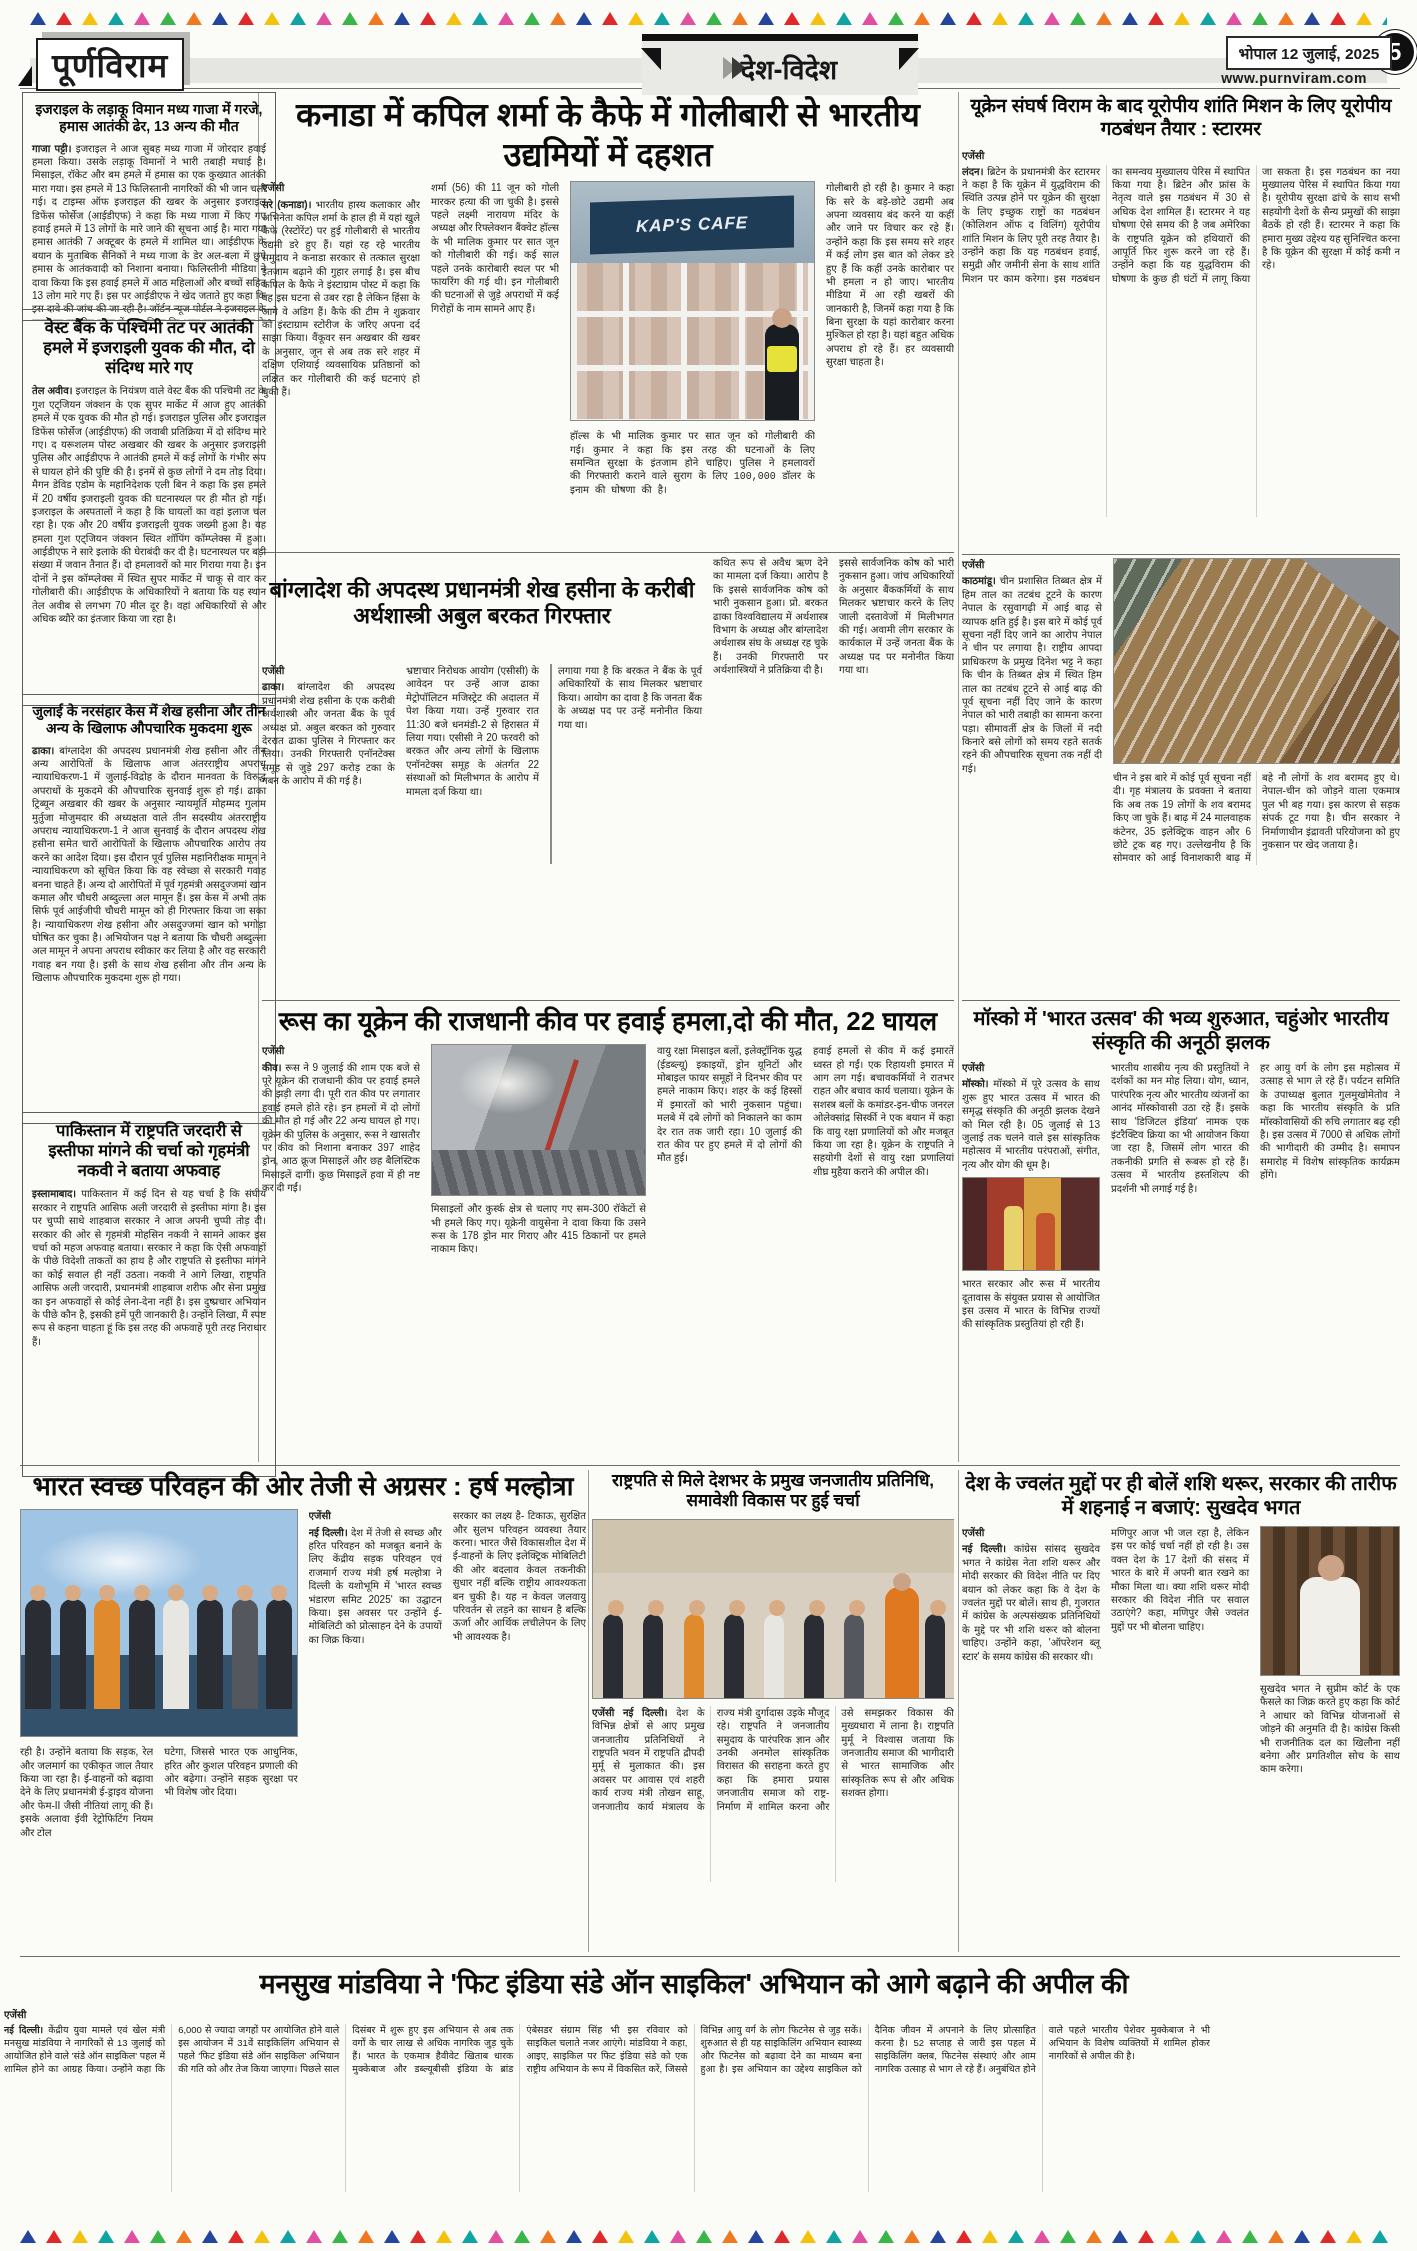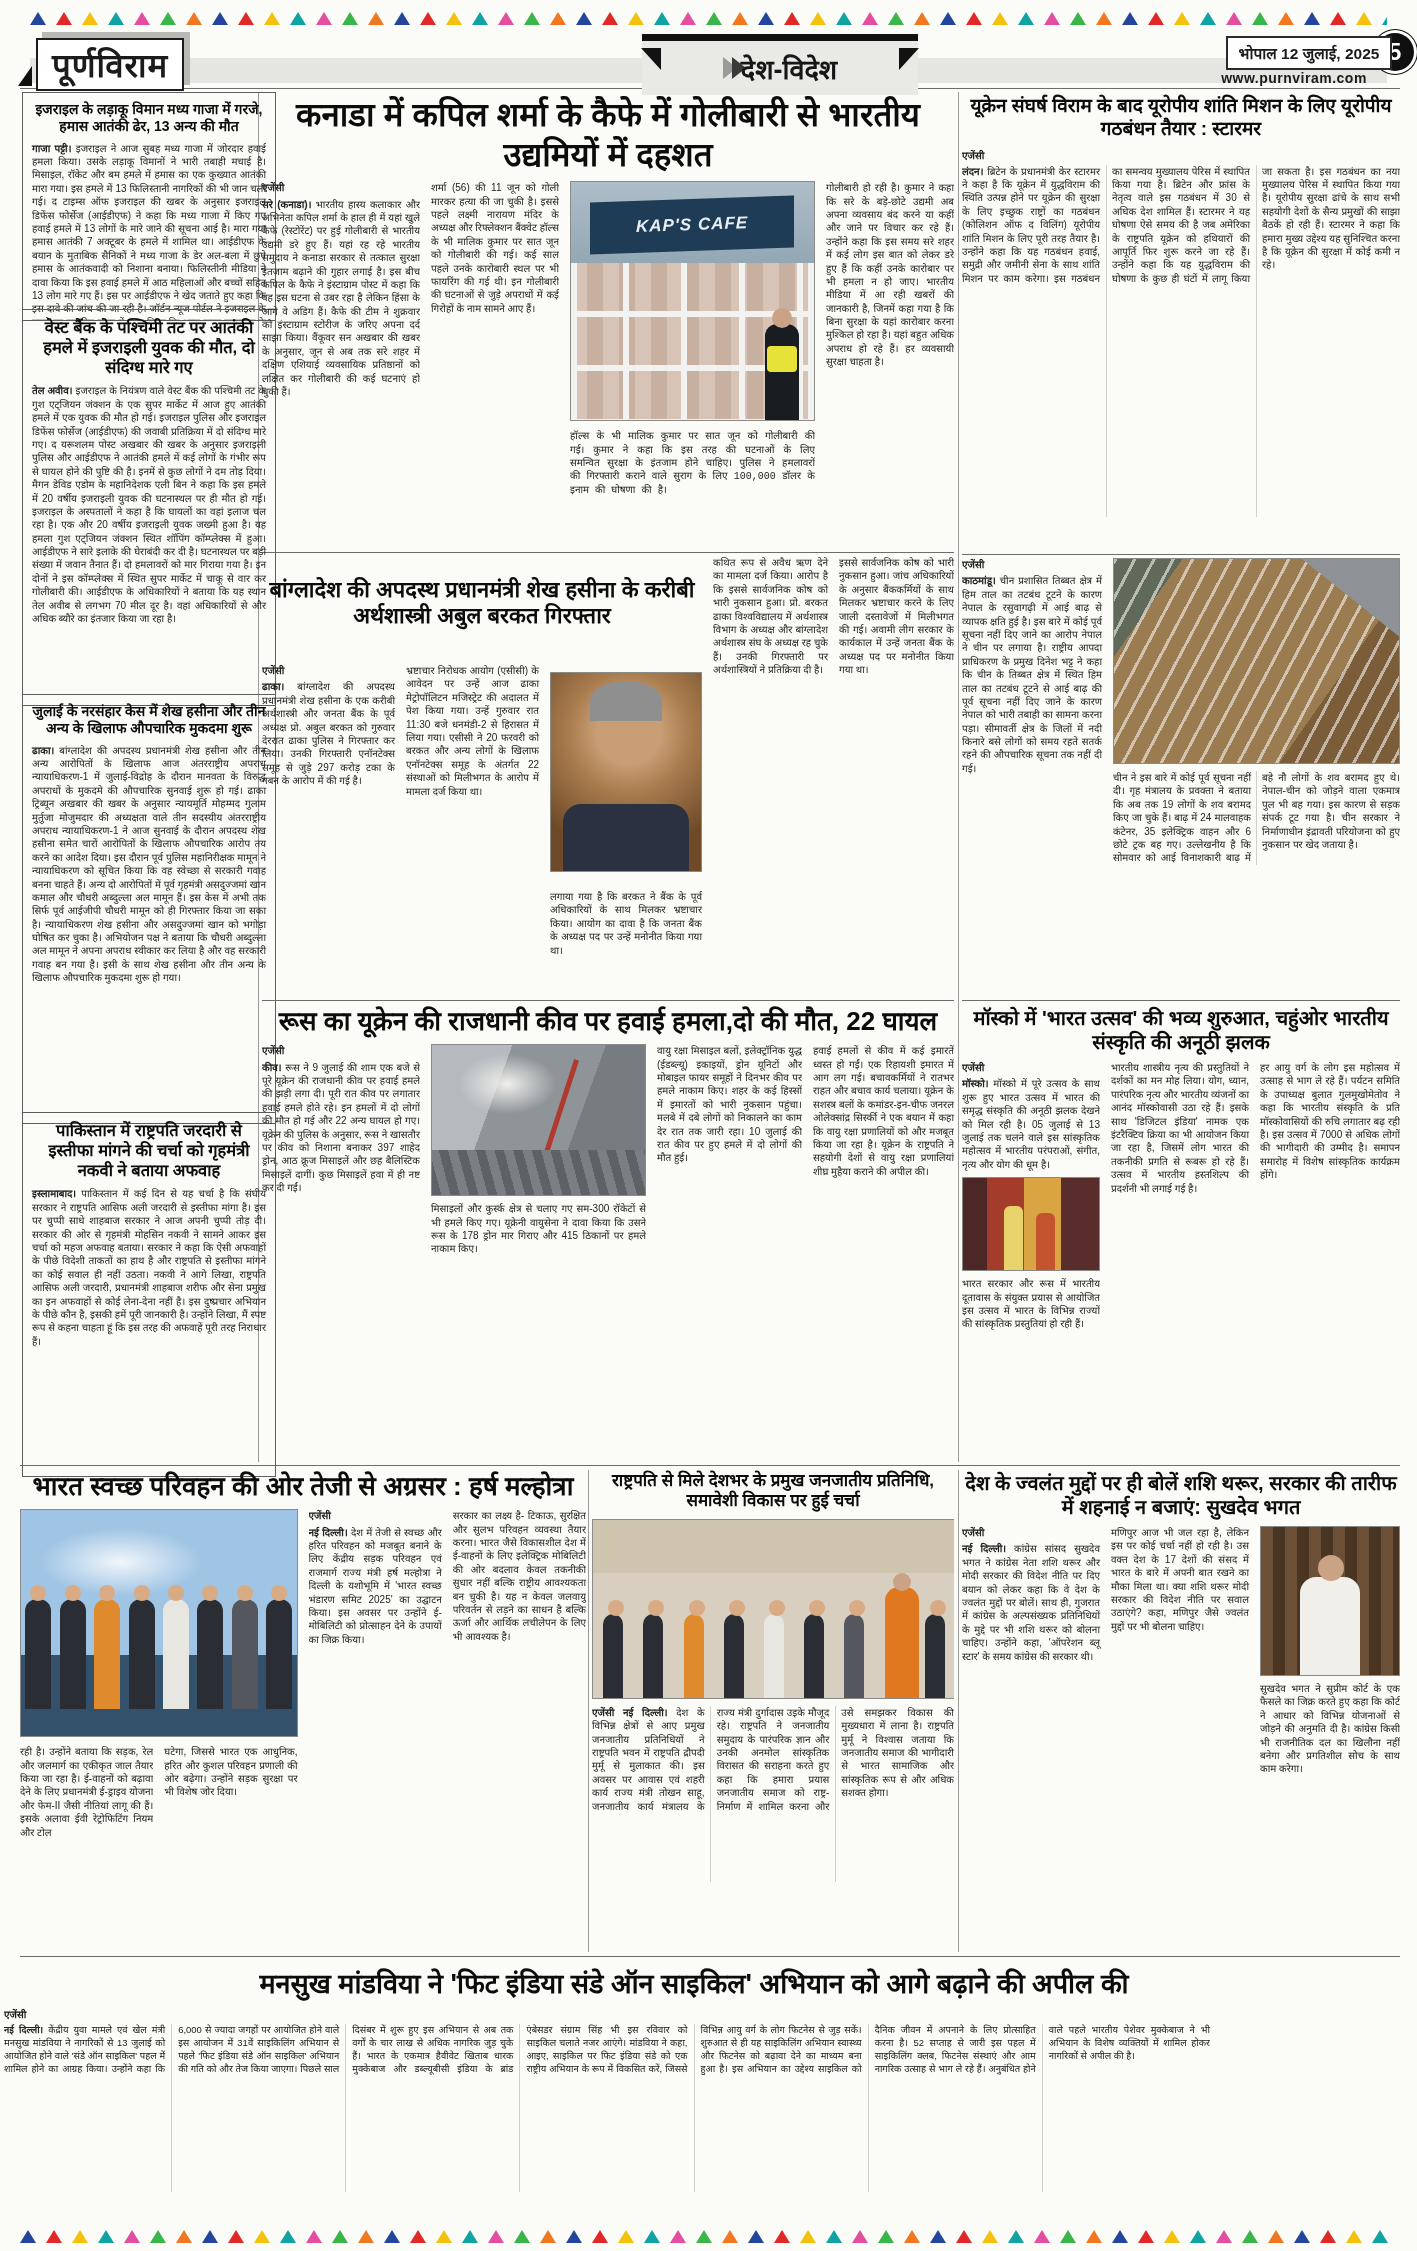--- a/index.html
+++ b/index.html
@@ -68,21 +68,21 @@
   .kaps-officer{position:absolute;right:6%;bottom:0;width:34px;height:96px;background:#191c20;border-radius:12px 12px 0 0;}
   .kaps-officer:before{content:"";position:absolute;left:7px;top:-16px;width:20px;height:20px;border-radius:50%;background:#caa386;}
   .kaps-officer:after{content:"";position:absolute;left:2px;top:22px;width:30px;height:26px;background:#e6e23a;border-radius:4px;}
   
   #art-bangladesh{left:262px;top:556px;width:692px;height:436px;}
   #art-bangladesh .hl{font-size:22px;}
   .bang-grid{display:grid;grid-template-columns:133px 133px 152px 1fr 1fr;grid-template-rows:100px 1fr;gap:8px 11px;height:100%;}
   #bang-hl{grid-column:1/4;grid-row:1;align-self:center;}
   #bang-b1{grid-column:1;grid-row:2;}
   #bang-b2{grid-column:2;grid-row:2;}
-  #bang-photocell{grid-column:3;grid-row:2;display:flex;flex-direction:column;gap:18px;margin-top:8px;}
+  #bang-photocell{grid-column:3;grid-row:2;display:flex;flex-direction:row;gap:6px;}
   #bang-b3{grid-column:4;grid-row:1/3;}
   #bang-b4{grid-column:5;grid-row:1/3;}
   #barkat-photo{height:198px;flex:none;background:radial-gradient(circle at 52% 30%,#c99e74 0 20%,#a97c4e 38%,#6e4a28 75%);}
   .barkat-hair{position:absolute;left:26%;top:4%;width:48%;height:20%;background:#8f8f8f;border-radius:50% 50% 0 0;}
   .barkat-torso{position:absolute;left:8%;bottom:0;width:84%;height:34%;background:#2b3140;border-radius:18px 18px 0 0;}
   
   #art-russia{left:262px;top:1000px;width:692px;height:462px;border-top:1px solid #6d6d6d;padding-top:4px;}
   #art-russia .hl{font-size:26px;}
   .rus-grid{display:grid;grid-template-columns:158px 215px 145px 1fr;gap:9px 11px;height:364px;}
   .rus-grid .cell{overflow:hidden;}

